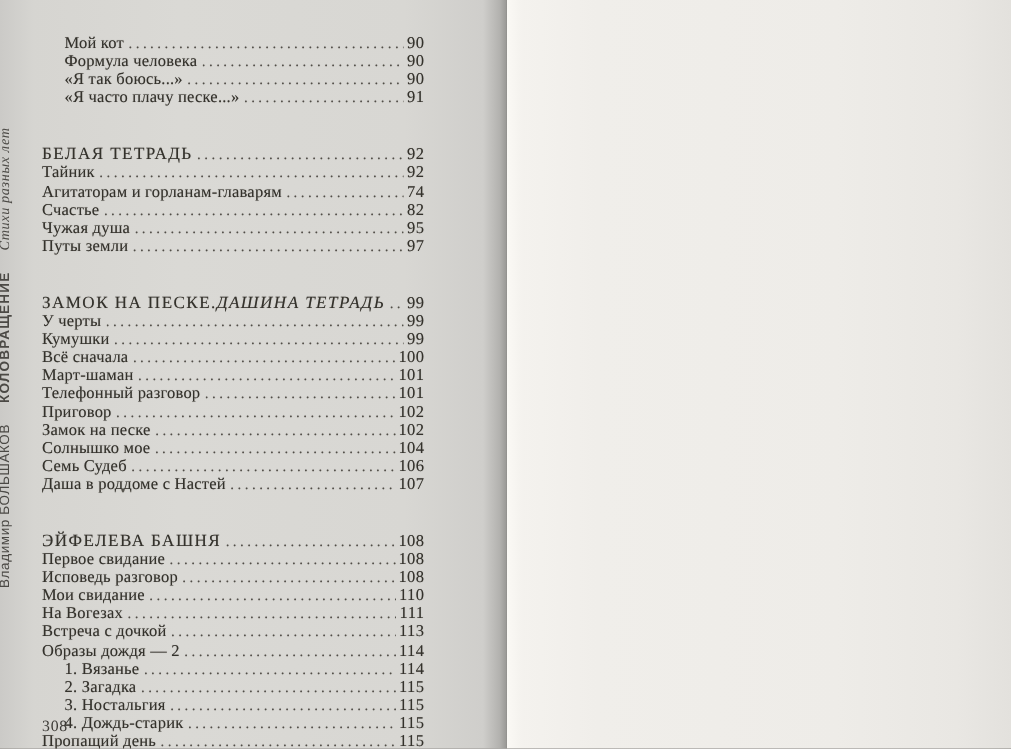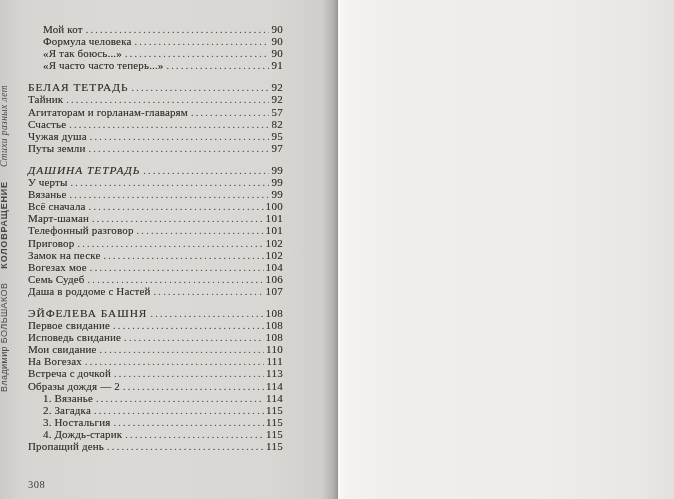--- a/index.html
+++ b/index.html
@@ -17,21 +17,21 @@
       #cfcecb 322px, #b3b2af 333px, #9d9c99 337px, #8f8e8b 338px);
   }
   .page-right{
     left:338px; width:336px;
     background:linear-gradient(to right,
       #fbf9f5 0px, #f4f2ee 10px, #f0eeea 60px, #eeece8 220px,
       #e9e7e3 300px, #e3e1dd 336px);
   }
   .col{position:absolute; color:#34322c; text-shadow:0 0 .5px rgba(55,50,45,.45);}
   .col-left{left:28px; top:23px; width:255px;}
-  .group + .group{margin-top:10px;}
+  .group + .group{margin-top:26px;}
   .row{display:flex; align-items:baseline; line-height:12.1px; height:12.1px; font-size:11px;}
   .row.ind1{padding-left:15px;}
   .row .t{white-space:nowrap; letter-spacing:.15px;}
   .row .ti{white-space:nowrap; font-style:italic; letter-spacing:.15px;}
   .row.heading .t, .row.heading .ti{font-size:11.4px; letter-spacing:.95px;}
   .dots{flex:1 1 auto; overflow:hidden; white-space:nowrap; margin:0 2px 0 3px; min-width:8px;}
   .dots::after{
     content:"..................................................................................................................................";
     font-size:10px; letter-spacing:2.3px; color:#504d47;
   }
@@ -69,70 +69,71 @@
             <span class="t">Формула человека</span>
             <span class="dots"></span>
             <span class="pg">90</span>
           </div>
           <div class="row ind1">
             <span class="t">«Я так боюсь...»</span>
             <span class="dots"></span>
             <span class="pg">90</span>
           </div>
           <div class="row ind1">
-            <span class="t">«Я часто часто теперь...»</span>
+            <span class="t">«Я часто плачу песке...»</span>
             <span class="dots"></span>
             <span class="pg">91</span>
           </div>
         </div>
         <div class="group">
           <div class="row heading">
             <span class="t">БЕЛАЯ ТЕТРАДЬ</span>
             <span class="dots"></span>
             <span class="pg">92</span>
           </div>
           <div class="row">
             <span class="t">Тайник</span>
             <span class="dots"></span>
             <span class="pg">92</span>
           </div>
           <div class="row">
             <span class="t">Агитаторам и горланам-главарям</span>
             <span class="dots"></span>
-            <span class="pg">57</span>
+            <span class="pg">74</span>
           </div>
           <div class="row">
             <span class="t">Счастье</span>
             <span class="dots"></span>
             <span class="pg">82</span>
           </div>
           <div class="row">
             <span class="t">Чужая душа</span>
             <span class="dots"></span>
             <span class="pg">95</span>
           </div>
           <div class="row">
             <span class="t">Путы земли</span>
             <span class="dots"></span>
             <span class="pg">97</span>
           </div>
         </div>
         <div class="group">
           <div class="row heading">
+            <span class="t">ЗАМОК НА ПЕСКЕ.</span>
             <span class="ti"> ДАШИНА ТЕТРАДЬ</span>
             <span class="dots"></span>
             <span class="pg">99</span>
           </div>
           <div class="row">
             <span class="t">У черты</span>
             <span class="dots"></span>
             <span class="pg">99</span>
           </div>
           <div class="row">
-            <span class="t">Вязанье</span>
+            <span class="t">Кумушки</span>
             <span class="dots"></span>
             <span class="pg">99</span>
           </div>
           <div class="row">
             <span class="t">Всё сначала</span>
             <span class="dots"></span>
             <span class="pg">100</span>
           </div>
           <div class="row">
             <span class="t">Март-шаман</span>
@@ -148,21 +149,21 @@
             <span class="t">Приговор</span>
             <span class="dots"></span>
             <span class="pg">102</span>
           </div>
           <div class="row">
             <span class="t">Замок на песке</span>
             <span class="dots"></span>
             <span class="pg">102</span>
           </div>
           <div class="row">
-            <span class="t">Вогезах мое</span>
+            <span class="t">Солнышко мое</span>
             <span class="dots"></span>
             <span class="pg">104</span>
           </div>
           <div class="row">
             <span class="t">Семь Судеб</span>
             <span class="dots"></span>
             <span class="pg">106</span>
           </div>
           <div class="row">
             <span class="t">Даша в роддоме с Настей</span>
@@ -175,21 +176,21 @@
             <span class="t">ЭЙФЕЛЕВА БАШНЯ</span>
             <span class="dots"></span>
             <span class="pg">108</span>
           </div>
           <div class="row">
             <span class="t">Первое свидание</span>
             <span class="dots"></span>
             <span class="pg">108</span>
           </div>
           <div class="row">
-            <span class="t">Исповедь свидание</span>
+            <span class="t">Исповедь разговор</span>
             <span class="dots"></span>
             <span class="pg">108</span>
           </div>
           <div class="row">
             <span class="t">Мои свидание</span>
             <span class="dots"></span>
             <span class="pg">110</span>
           </div>
           <div class="row">
             <span class="t">На Вогезах</span>

